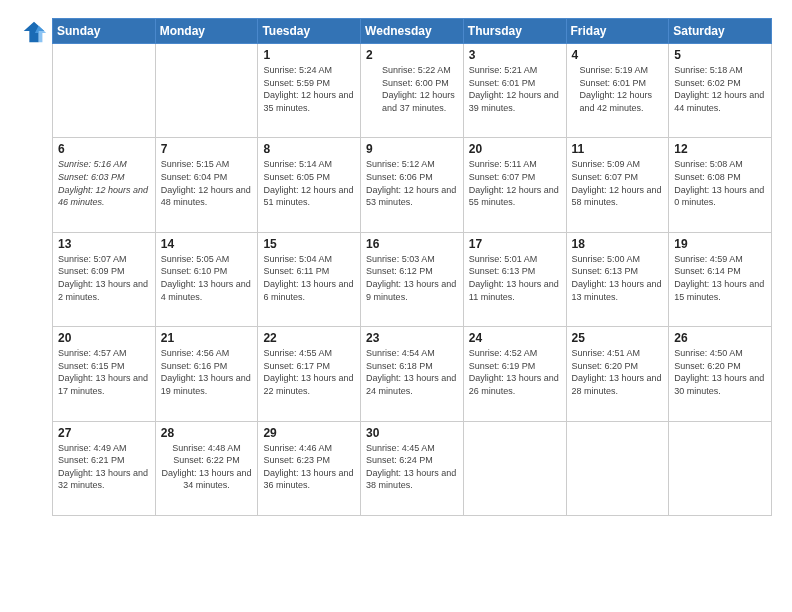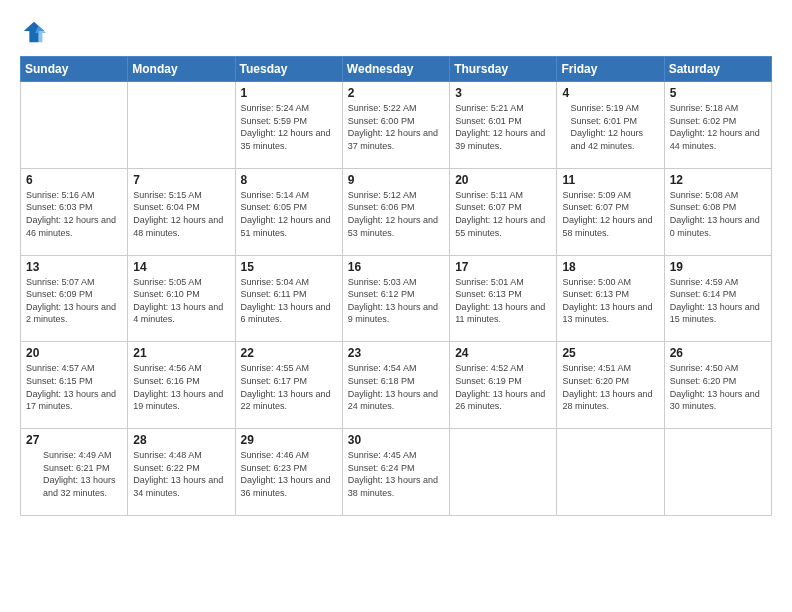--- a/index.html
+++ b/index.html
@@ -8,21 +8,21 @@
       background: #fff;
       width: 792px;
       height: 612px;
       overflow: hidden;
     }
     .page {
       width: 792px;
       height: 528px;
       padding: 18px 20px 12px 20px;
       display: flex;
-      flex-direction: column;
+      flex-direction: row;
     }
     .header {
       display: flex;
       justify-content: space-between;
       align-items: flex-start;
       margin-bottom: 10px;
     }
     .logo {
       display: flex;
       align-items: center;
@@ -134,21 +134,21 @@
           <td class="empty"></td>
           <td class="empty"></td>
           <td>
             <div class="day-number">1</div>
             <div class="day-info" style="white-space: pre-line;">Sunrise: 5:24 AM
 Sunset: 5:59 PM
 Daylight: 12 hours and 35 minutes.</div>
           </td>
           <td>
             <div class="day-number">2</div>
-            <div class="day-info" style="white-space: pre-line;">Sunrise: 5:22 AM
+            <div class="day-info" style="white-space: pre-line; margin-left: 16px;">Sunrise: 5:22 AM
 Sunset: 6:00 PM
 Daylight: 12 hours and 37 minutes.</div>
           </td>
           <td>
             <div class="day-number">3</div>
             <div class="day-info" style="white-space: pre-line;">Sunrise: 5:21 AM
 Sunset: 6:01 PM
 Daylight: 12 hours and 39 minutes.</div>
           </td>
           <td>
@@ -160,21 +160,21 @@
           <td>
             <div class="day-number">5</div>
             <div class="day-info" style="white-space: pre-line;">Sunrise: 5:18 AM
 Sunset: 6:02 PM
 Daylight: 12 hours and 44 minutes.</div>
           </td>
         </tr>
         <tr>
           <td>
             <div class="day-number">6</div>
-            <div class="day-info" style="white-space: pre-line;">Sunrise: 5:16 AM
+            <div class="day-info" style="white-space: pre-line; font-style: italic;">Sunrise: 5:16 AM
 Sunset: 6:03 PM
 Daylight: 12 hours and 46 minutes.</div>
           </td>
           <td>
             <div class="day-number">7</div>
             <div class="day-info" style="white-space: pre-line;">Sunrise: 5:15 AM
 Sunset: 6:04 PM
 Daylight: 12 hours and 48 minutes.</div>
           </td>
           <td>
@@ -292,27 +292,27 @@
           <td>
             <div class="day-number">26</div>
             <div class="day-info" style="white-space: pre-line;">Sunrise: 4:50 AM
 Sunset: 6:20 PM
 Daylight: 13 hours and 30 minutes.</div>
           </td>
         </tr>
         <tr>
           <td>
             <div class="day-number">27</div>
-            <div class="day-info" style="white-space: pre-line; margin-left: 17px;">Sunrise: 4:49 AM
+            <div class="day-info" style="white-space: pre-line;">Sunrise: 4:49 AM
 Sunset: 6:21 PM
 Daylight: 13 hours and 32 minutes.</div>
           </td>
           <td>
             <div class="day-number">28</div>
-            <div class="day-info" style="white-space: pre-line;">Sunrise: 4:48 AM
+            <div class="day-info" style="white-space: pre-line; text-align: center;">Sunrise: 4:48 AM
 Sunset: 6:22 PM
 Daylight: 13 hours and 34 minutes.</div>
           </td>
           <td>
             <div class="day-number">29</div>
             <div class="day-info" style="white-space: pre-line;">Sunrise: 4:46 AM
 Sunset: 6:23 PM
 Daylight: 13 hours and 36 minutes.</div>
           </td>
           <td>

